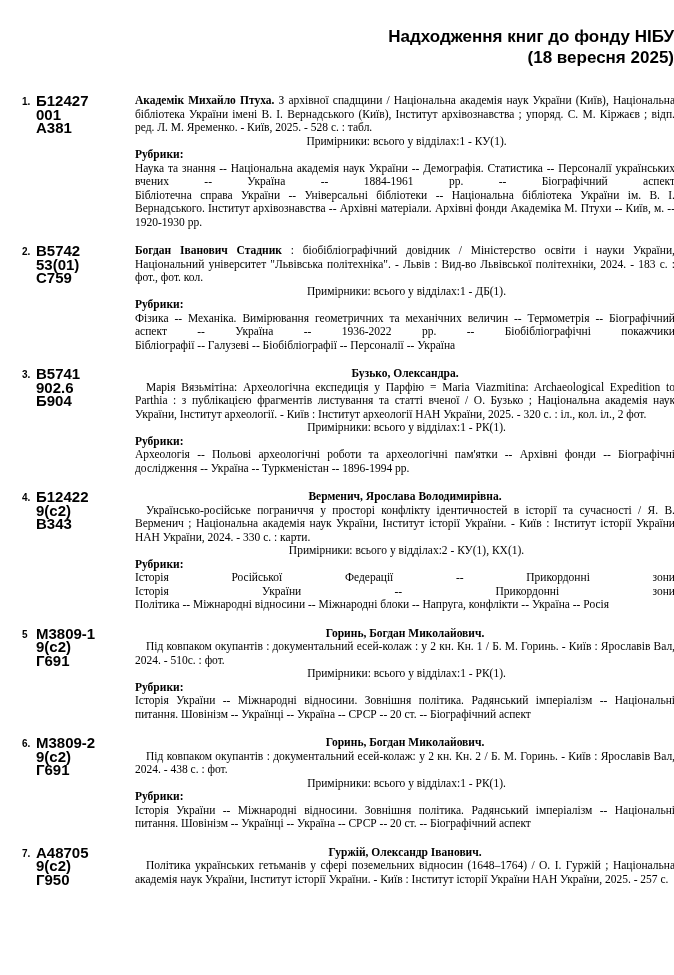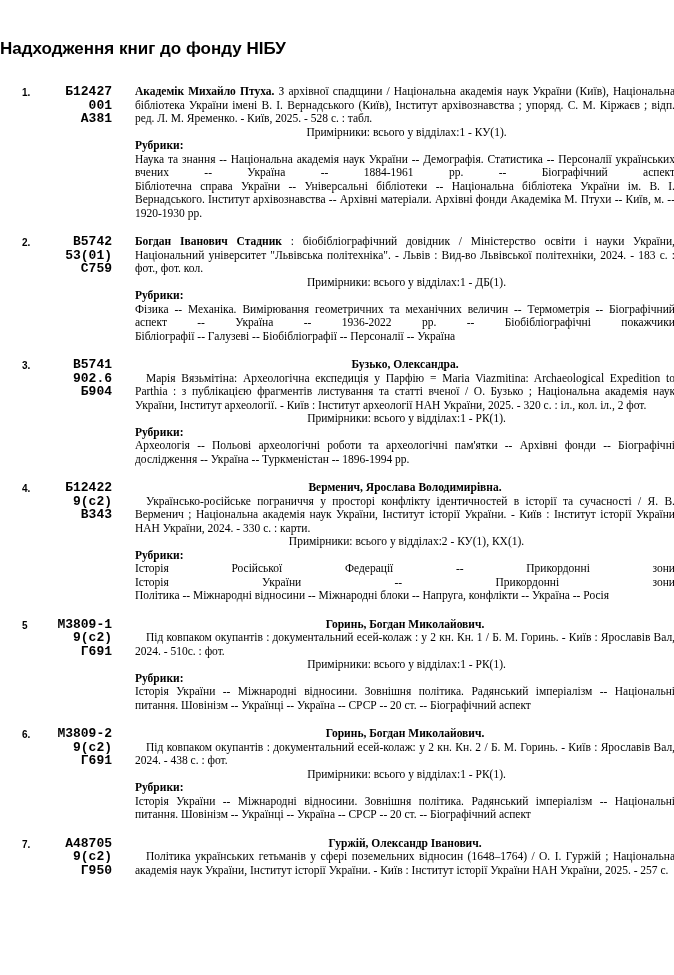--- a/index.html
+++ b/index.html
@@ -12,50 +12,49 @@
   }
   .page {
     width: 674px;
     height: 975px;
     box-sizing: border-box;
     padding-top: 26px;
     font-family: "Liberation Serif", serif;
     color: #000;
   }
   .title {
-    text-align: left;
+    text-align: right;
     font-family: "Liberation Sans", sans-serif;
     font-weight: bold;
     font-size: 17px;
     line-height: 21px;
     margin-bottom: 26px;
-    margin-top: 12px;
   }
   .entry {
     display: flex;
     align-items: flex-start;
     margin-bottom: 15px;
   }
   .num-col {
     flex: none;
     width: 14px;
     margin-left: 22px;
     font-family: "Liberation Sans", sans-serif;
     font-weight: bold;
     font-size: 10px;
     line-height: 13px;
     padding-top: 1px;
   }
   .call-col {
     flex: none;
     width: 76px;
-    text-align: right;
-    font-family: Liberation Mono, monospace;
+    text-align: left;
+    font-family: Liberation Sans, sans-serif;
     font-weight: bold;
-    font-size: 13px;
+    font-size: 15px;
     line-height: 13.5px;
   }
   .content-col {
     flex: none;
     width: 540px;
     margin-left: 23px;
     font-size: 11.5px;
     line-height: 13.5px;
   }
   .content-col p { margin: 0; }
@@ -66,20 +65,21 @@
   .rubrics-label { font-weight: bold; text-align: left; }
   .rubric { text-align: justify; }
   .rubric.stretch { text-align-last: justify; }
 </style>
 </head>
 <body>
 
 <div class="page">
   <div class="title">
     <div>Надходження книг до фонду НІБУ</div>
+    <div>(18 вересня 2025)</div>
   </div>
   <div>
   <div class="entry">
     <div class="num-col">1.</div>
     <div class="call-col">
           <div>Б12427</div>
           <div>001</div>
           <div>А381</div>
         </div>
     <div class="content-col">

